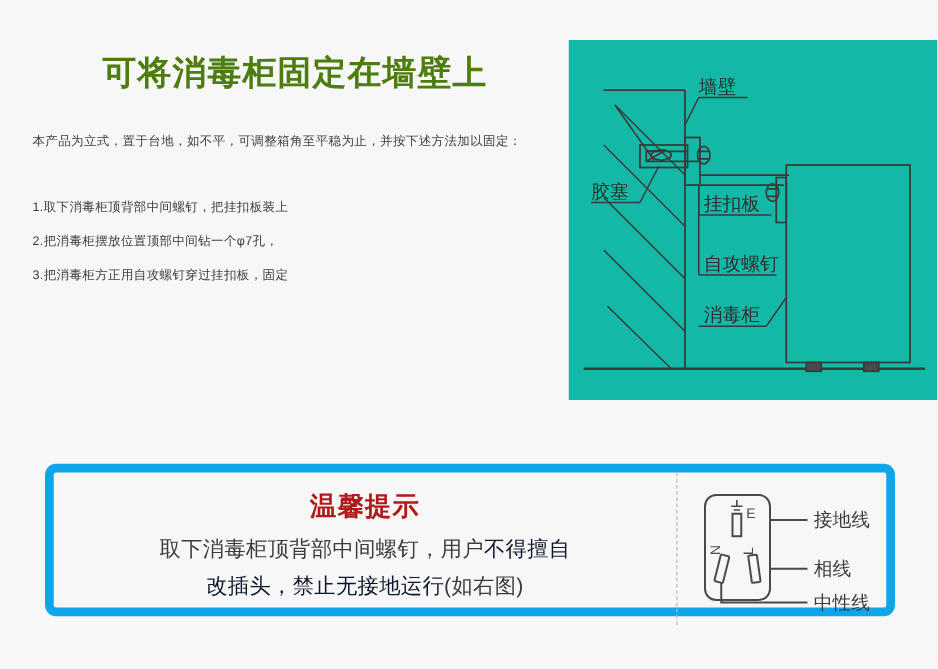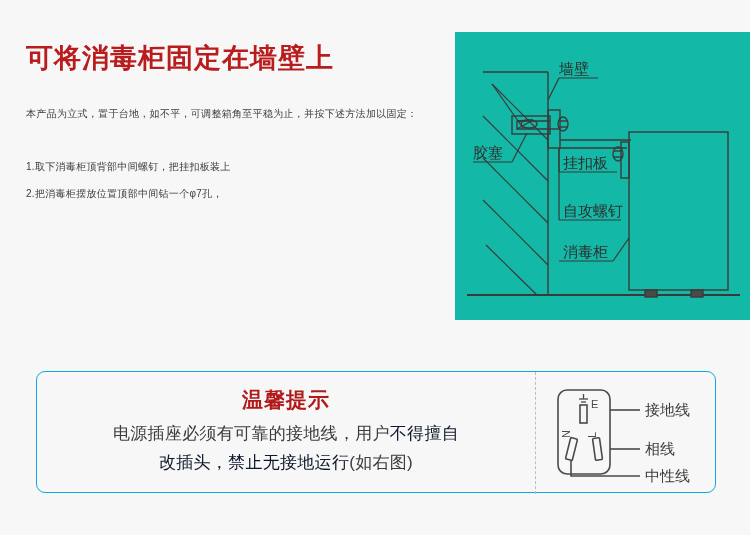--- a/index.html
+++ b/index.html
@@ -18,25 +18,26 @@
 
   
   #left-col {
     position: absolute;
     left: 26px; top: 42px;
     width: 420px;
   }
   #page-title {
     font-size: 27px;
     font-weight: bold;
-    color: #b91c1c;
+    color: #4d7c0f;
     letter-spacing: 1px;
     line-height: 1.2;
     margin: 0 0 26px 0;
     white-space: nowrap;
+    text-align: center;
   }
   .body-para {
     font-size: 10px;
     color: #3c3c3c;
     line-height: 27px;
     letter-spacing: 0.3px;
     margin: 0;
   }
   #intro-para { margin-bottom: 26px; }
   .step-line { white-space: nowrap; }
@@ -48,21 +49,21 @@
     width: 295px; height: 288px;
     background: #14b8a6;
   }
   #diagram-svg { display: block; }
 
   
   #warning-box {
     position: absolute;
     left: 36px; top: 371px;
     width: 680px; height: 122px;
-    border: 1px solid #0ea5e9;
+    border: 7px solid #0ea5e9;
     border-radius: 9px;
     background: #f7f7f7;
   }
   #warning-divider {
     position: absolute;
     left: 498px; top: 0;
     width: 0; height: 122px;
     border-left: 1px dashed #bdbdbd;
   }
   #warning-text {
@@ -102,20 +103,21 @@
 <div id="page">
 
   <div id="left-col">
     <h1 id="page-title">可将消毒柜固定在墙壁上</h1>
 
     <p id="intro-para" class="body-para">本产品为立式，置于台地，如不平，可调整箱角至平稳为止，并按下述方法加以固定：</p>
 
     <div id="steps-list">
       <p class="body-para step-line">1.取下消毒柜顶背部中间螺钉，把挂扣板装上</p>
       <p class="body-para step-line">2.把消毒柜摆放位置顶部中间钻一个φ7孔，</p>
+      <p class="body-para step-line">3.把消毒柜方正用自攻螺钉穿过挂扣板，固定</p>
     </div>
   </div>
 
   <div id="diagram-panel">
     <svg id="diagram-svg" width="295" height="288" viewBox="0 0 295 288">
       <g fill="none" stroke="#3a3a3a" stroke-width="1.4">
 
         <g>
           <line x1="28" y1="40" x2="93" y2="40"></line>
           <line x1="93" y1="40" x2="93" y2="263"></line>
@@ -182,21 +184,21 @@
       </g>
     </svg>
   </div>
 
   <div id="warning-box">
 
     <div id="warning-divider"></div>
 
     <div id="warning-text">
       <div id="warning-heading">温馨提示</div>
-      <div class="warn-line"><span>电源插座必须有可靠的接地线，用户</span><span class="warn-red">不得擅自</span></div>
+      <div class="warn-line"><span>取下消毒柜顶背部中间螺钉，用户</span><span class="warn-red">不得擅自</span></div>
       <div class="warn-line"><span class="warn-red">改插头，禁止无接地运行</span><span>(如右图)</span></div>
     </div>
 
     <div id="socket-area">
       <svg id="socket-svg" width="172" height="106" viewBox="0 0 172 106">
         <g fill="none" stroke="#4a4a4a" stroke-width="1.6">
           <rect x="14" y="10" width="52" height="84" rx="9"></rect>
 
           <rect x="36" y="25" width="7" height="18"></rect>
           <line x1="35" y1="19" x2="44" y2="19" stroke-width="1.3"></line>

